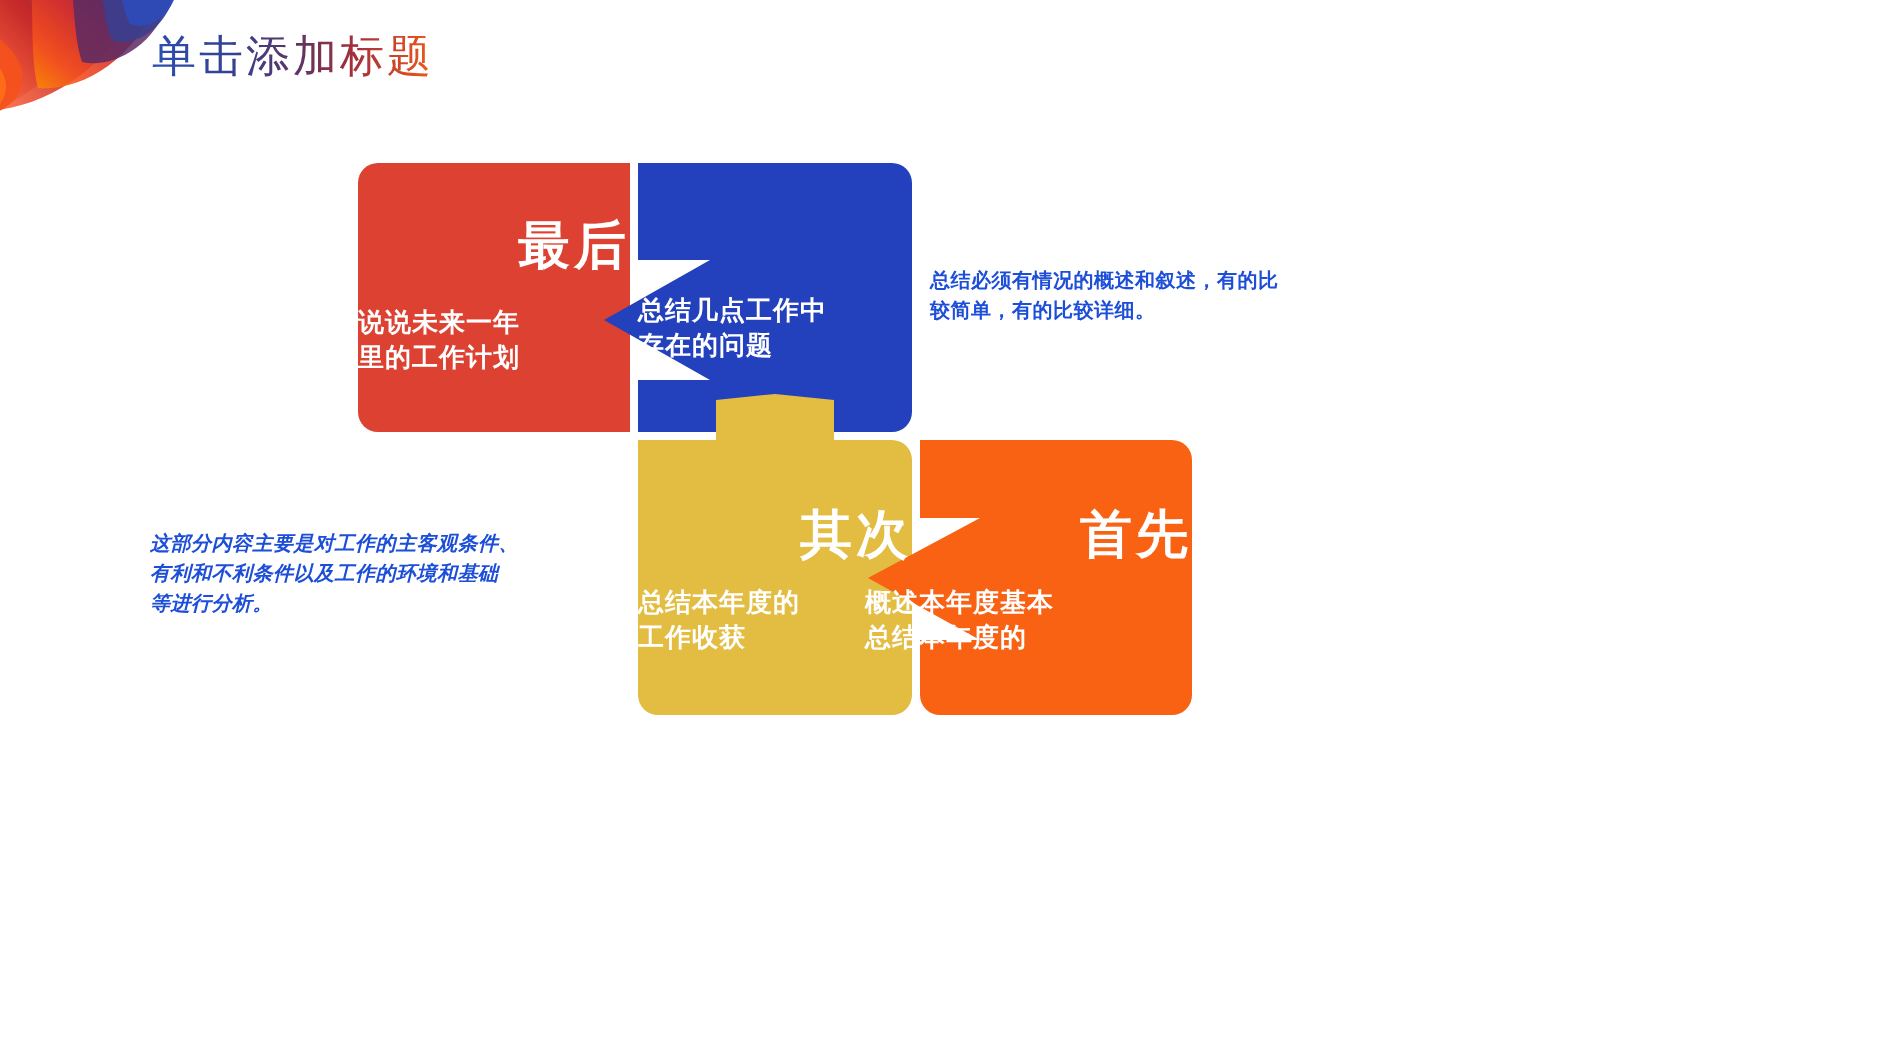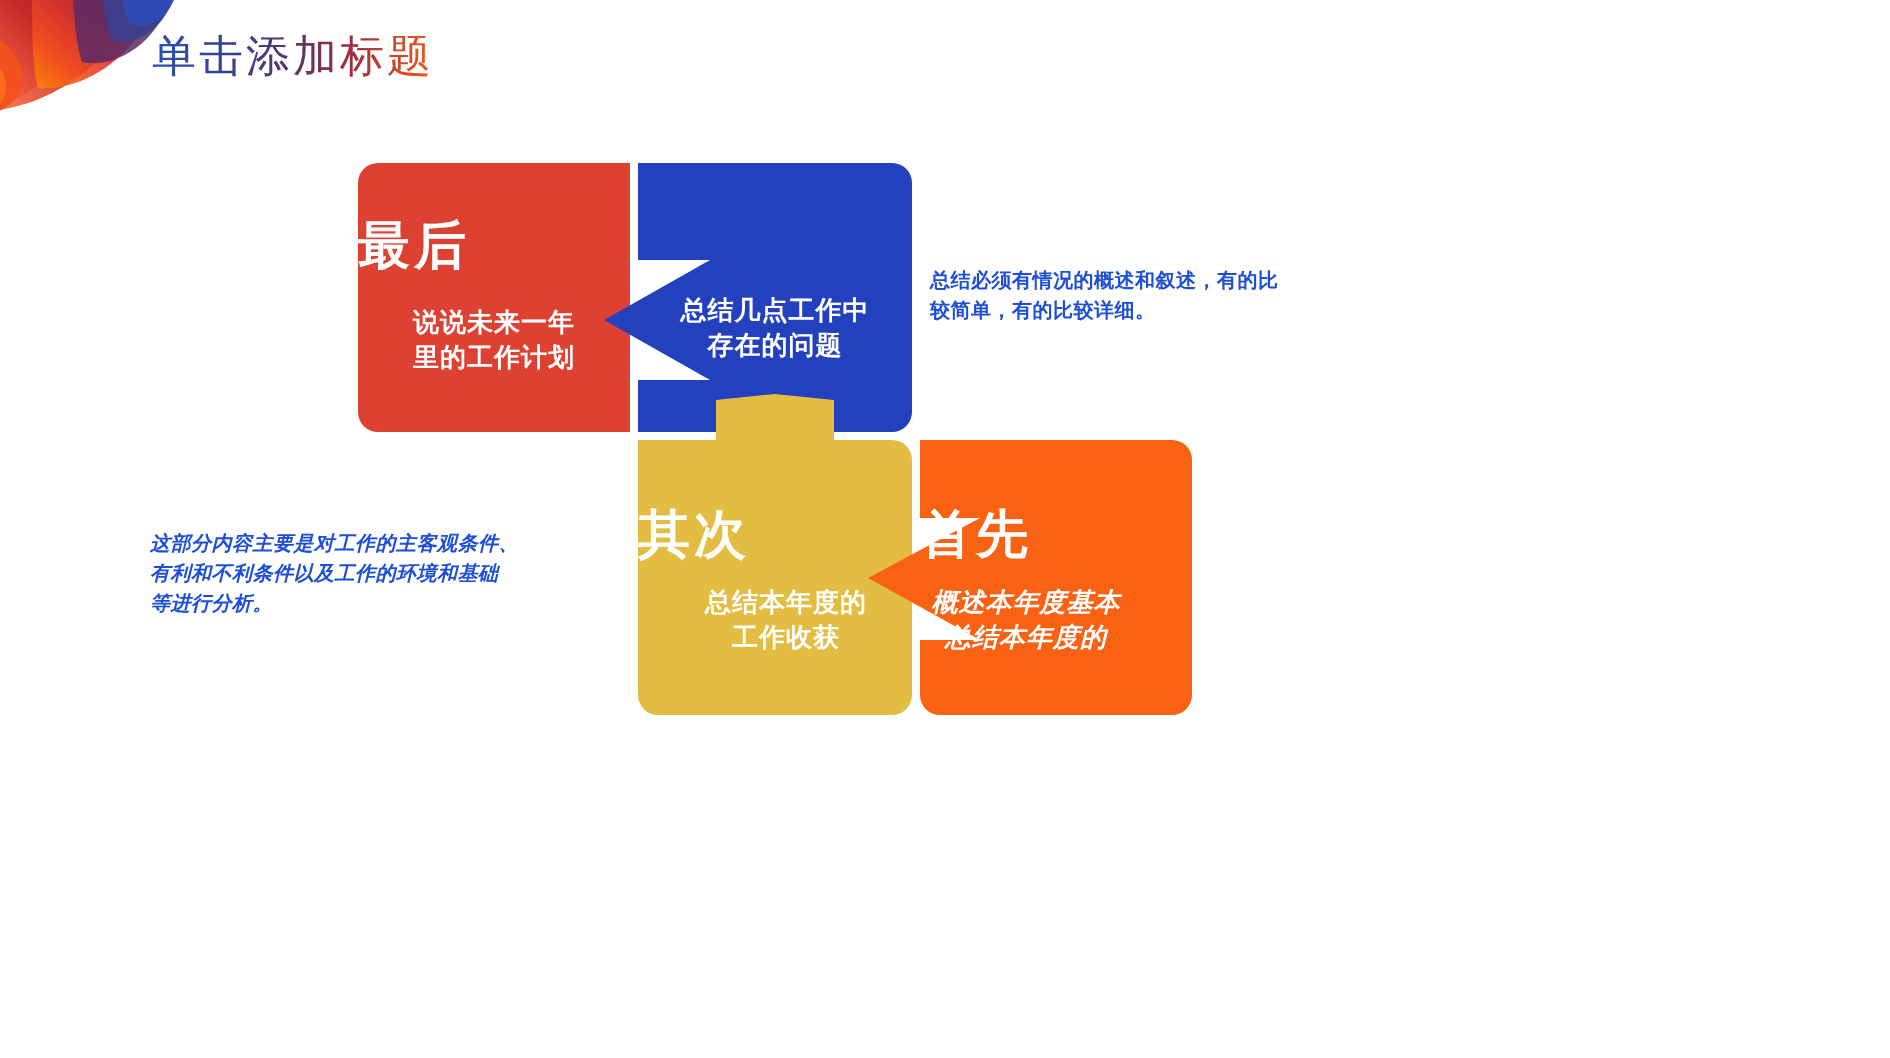--- a/index.html
+++ b/index.html
@@ -25,40 +25,40 @@
   .title svg{display:block;overflow:visible;}
 
   
   .diagram{position:absolute;left:0;top:0;width:1890px;height:1058px;}
   .diagram svg{display:block;}
 
   
   .blk-head{
     position:absolute;color:#ffffff;font-weight:bold;
     font-size:52px;line-height:1;letter-spacing:4px;
-    text-align:left;white-space:nowrap;
+    text-align:right;white-space:nowrap;
   }
   .blk-sub{
     position:absolute;color:#ffffff;font-weight:bold;
     font-size:26px;line-height:1.35;letter-spacing:1px;
-    text-align:center;
+    text-align:left;
   }
 
   
   #red-head{left:358px;top:219px;width:272px;}
   #red-sub {left:358px;top:305px;width:272px;}
   
   #blue-head{left:638px;top:219px;width:274px;}
   #blue-sub {left:638px;top:293px;width:274px;}
   
   #yel-head{left:638px;top:508px;width:274px;}
   #yel-sub {left:638px;top:585px;width:296px;}
   
   #org-head{left:920px;top:508px;width:272px;}
-  #org-sub {left:890px;top:585px;width:272px;font-style:italic;}
+  #org-sub {left:865px;top:585px;width:272px;}
 
   
   .para{
     position:absolute;color:#1d4ed8;font-weight:bold;
     font-size:20px;line-height:1.5;letter-spacing:0.5px;
   }
   #para-right{left:930px;top:265px;width:470px;}
   #para-left {left:150px;top:528px;width:490px;font-style:italic;}
   .para div{white-space:nowrap;}
 </style>

